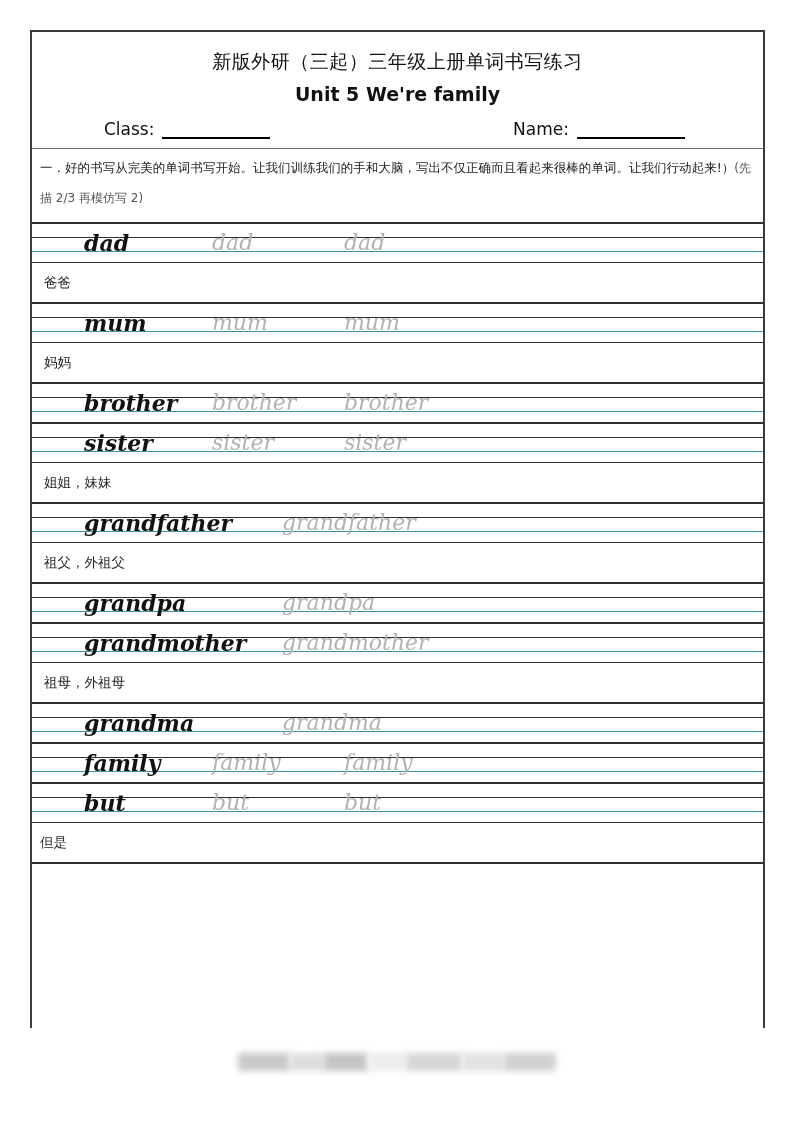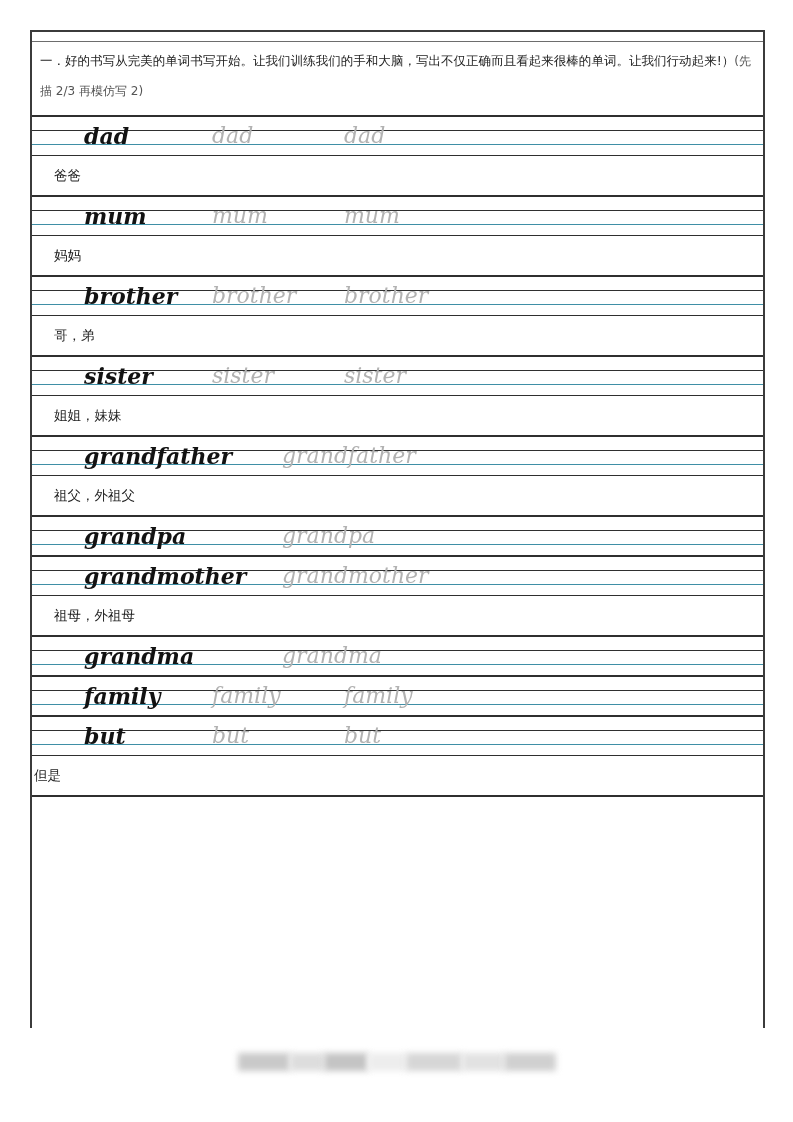--- a/index.html
+++ b/index.html
@@ -151,28 +151,28 @@
     color: #b2b2b2;
     font-weight: normal;
   }
 
   .trans-row {
     height: 40px;
     border-bottom: 1px solid #2f2f2f;
     box-sizing: border-box;
     display: flex;
     align-items: center;
-    padding-left: 22px;
+    padding-left: 12px;
   }
   .trans-row .cn {
     font-size: 13.5px;
     color: #1d1d1d;
     font-family: "DejaVu Sans", sans-serif;
   }
-  .trans-row.indent { padding-left: 2px; }
+  .trans-row.indent { padding-left: 8px; }
 
   
   .write-row.clipped {
     height: 18px;
     border-bottom: none;
   }
 
   
   .watermark {
     position: absolute;
@@ -186,20 +186,36 @@
     top: 0;
     height: 18px;
     filter: blur(3px);
   }
 </style>
 </head>
 <body>
 
 <div class="page">
 
+  <div class="header-block">
+    <div class="doc-title">新版外研（三起）三年级上册单词书写练习</div>
+    <div class="doc-subtitle">Unit 5 We're family</div>
+
+    <div class="idline">
+      <div class="field">
+        <span class="field-label">Class:</span>
+        <span class="blank"></span>
+      </div>
+      <div class="spacer"></div>
+      <div class="field">
+        <span class="field-label">Name:</span>
+        <span class="blank"></span>
+      </div>
+    </div>
+  </div>
 
   <div class="instr-wrap">
     <div class="instr"><span>一．好的书写从完美的单词书写开始。让我们训练我们的手和大脑，写出不仅正确而且看起来很棒的单词。让我们行动起来!）</span><span class="paren">(先描 2/3 再模仿写 2)</span></div>
   </div>
 
   <div class="sheet" id="sheet">
       <div class="word-group">
         <div class="write-row">
           <div class="midline"></div>
           <div class="baseline"></div>
@@ -229,23 +245,20 @@
       </div>
       <div class="word-group">
         <div class="write-row">
           <div class="midline"></div>
           <div class="baseline"></div>
           <div class="words">
             <span class="w solid" style="left: 12px;">brother</span>
             <span class="w ghost" style="left: 140px;">brother</span>
             <span class="w ghost" style="left: 272px;">brother</span>
           </div>
-        </div>
-        <div class="trans-row">
-          <span class="cn">哥，弟</span>
         </div>
       </div>
       <div class="word-group">
         <div class="write-row">
           <div class="midline"></div>
           <div class="baseline"></div>
           <div class="words">
             <span class="w solid" style="left: 12px;">sister</span>
             <span class="w ghost" style="left: 140px;">sister</span>
             <span class="w ghost" style="left: 272px;">sister</span>

